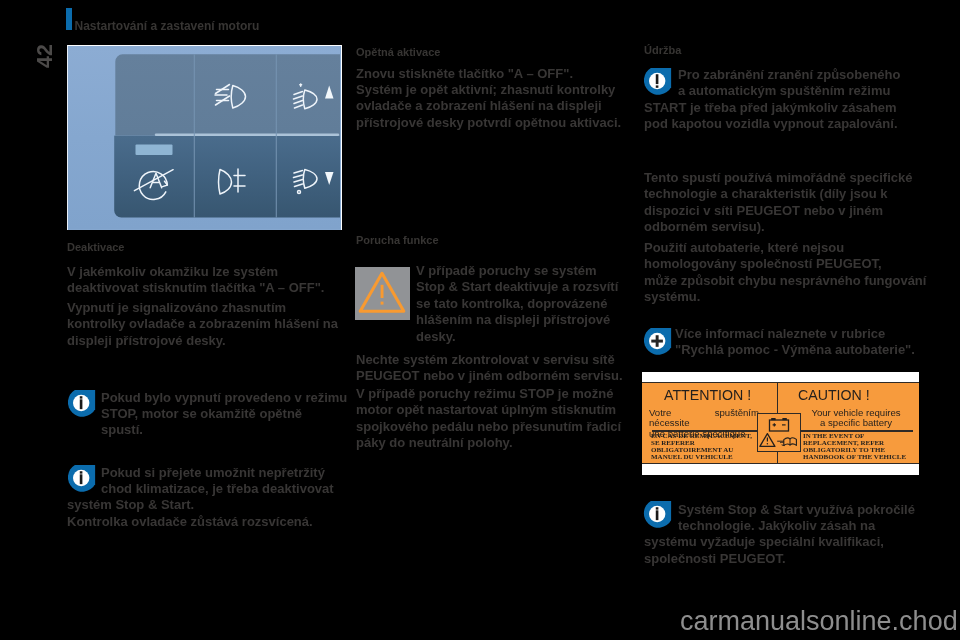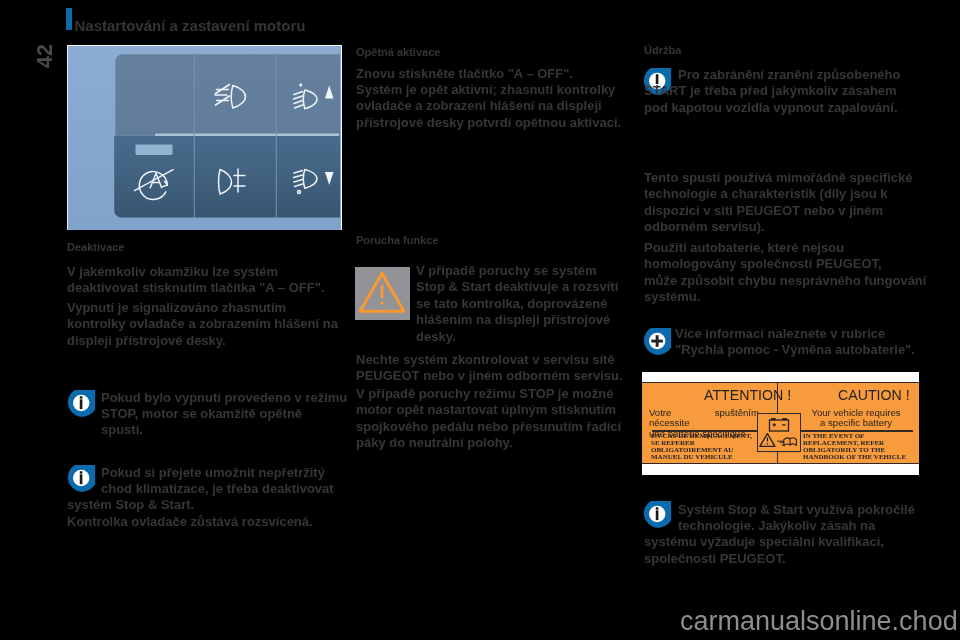--- a/index.html
+++ b/index.html
@@ -3,21 +3,21 @@
 <meta charset="utf-8">
 <title>Nastartování a zastavení motoru</title>
 <style>
   html,body{margin:0;padding:0;}
   body{width:960px;height:640px;background:#000;overflow:hidden;
        font-family:"Liberation Sans",sans-serif;}
   .page{position:absolute;left:0;top:0;width:960px;height:640px;}
 
   
   .blue-bar{position:absolute;left:66px;top:7.5px;width:5.5px;height:22px;background:#0b6cad;}
-  .section-title{position:absolute;left:74.5px;top:18px;font-size:15px;font-weight:bold;
+  .section-title{position:absolute;left:74.5px;top:18px;font-size:12px;font-weight:bold;
                  color:#373533;white-space:nowrap;line-height:16px;}
   .pageno{position:absolute;left:32.5px;top:68px;font-size:21.5px;font-weight:bold;color:#4c4a49;
           transform:rotate(-90deg);transform-origin:left top;white-space:nowrap;}
 
   
   .blk{position:absolute;color:#383635;}
   .head{font-size:11px;font-weight:bold;color:#373533;line-height:16.4px;white-space:nowrap;}
   .sln{font-size:9.6px;line-height:10.5px;}
   .slnj{font-size:9.6px;line-height:10.5px;text-align:justify;text-align-last:justify;white-space:normal;}
   .slnj:last-child{text-align:left;text-align-last:left;}
@@ -38,21 +38,21 @@
 
   
   .label{position:absolute;left:642px;top:372px;width:277px;height:103px;background:#ffffff;}
   .lbl-orange{position:absolute;left:0px;top:10px;width:277px;height:82px;background:#f79b3d;
               border-top:1.6px solid #2f2a26;border-bottom:1.6px solid #2f2a26;box-sizing:border-box;}
   .lbl-vdiv{position:absolute;left:135px;top:10px;width:1.4px;height:82px;background:#2f2a26;}
   .lbl-hdiv{position:absolute;top:58.4px;height:1.3px;background:#2f2a26;}
   .lbl-hdiv-l{left:10px;width:106px;}
   .lbl-hdiv-r{left:158px;width:113px;}
   .lbl-title{position:absolute;font-family:"Liberation Sans",sans-serif;font-size:14.2px;
-             color:#231f1c;line-height:14px;margin-left:40px;}
+             color:#231f1c;line-height:14px;}
   .lbl-title-fr{left:22px;top:15.5px;}
   .lbl-title-en{left:156px;top:15.5px;}
   .lbl-sub{position:absolute;font-family:"Liberation Sans",sans-serif;font-size:9.6px;
            color:#231f1c;line-height:10.5px;}
   .lbl-sub-fr{left:7px;top:35.5px;width:110px;}
   .lbl-sub-en{left:158px;top:35.5px;width:112px;text-align:center;}
   .lbl-body{position:absolute;font-family:"Liberation Serif",serif;font-weight:bold;
             font-size:7.0px;color:#231f1c;line-height:7.15px;}
   .lbl-body-fr{left:9px;top:61px;}
   .lbl-body-en{left:161px;top:61px;}
@@ -214,20 +214,21 @@
     <div class="head">Údržba</div>
   </div>
   <svg class="pico" style="left:643px;top:67.5px" viewBox="5.16 3 24.84 24.48">
     <path d="M11.5 3 H30 V20.5 A13.2 13.2 0 1 1 11.5 3 Z" fill="#0b6cad"></path>
     <circle cx="17.3" cy="14.9" r="7.5" fill="#fff"></circle>
     <rect x="16.0" y="8.7" width="2.4" height="9.0" fill="#1a1a1a"></rect>
     <rect x="16.0" y="18.9" width="2.4" height="2.2" fill="#1a1a1a"></rect>
   </svg>
   <div class="blk" style="left:644px;top:67px">
       <div class="ln i">Pro zabránění zranění způsobeného</div>
+      <div class="ln i">a automatickým spuštěním režimu</div>
       <div class="ln">START je třeba před jakýmkoliv zásahem</div>
       <div class="ln">pod kapotou vozidla vypnout zapalování.</div>
     </div>
   <div class="blk" style="left:644px;top:170px">
       <div class="ln">Tento spustí používá mimořádně specifické</div>
       <div class="ln">technologie a charakteristik (díly jsou k</div>
       <div class="ln">dispozici v síti PEUGEOT nebo v jiném</div>
       <div class="ln">odborném servisu).</div>
     </div>
   <div class="blk" style="left:644px;top:240px">

